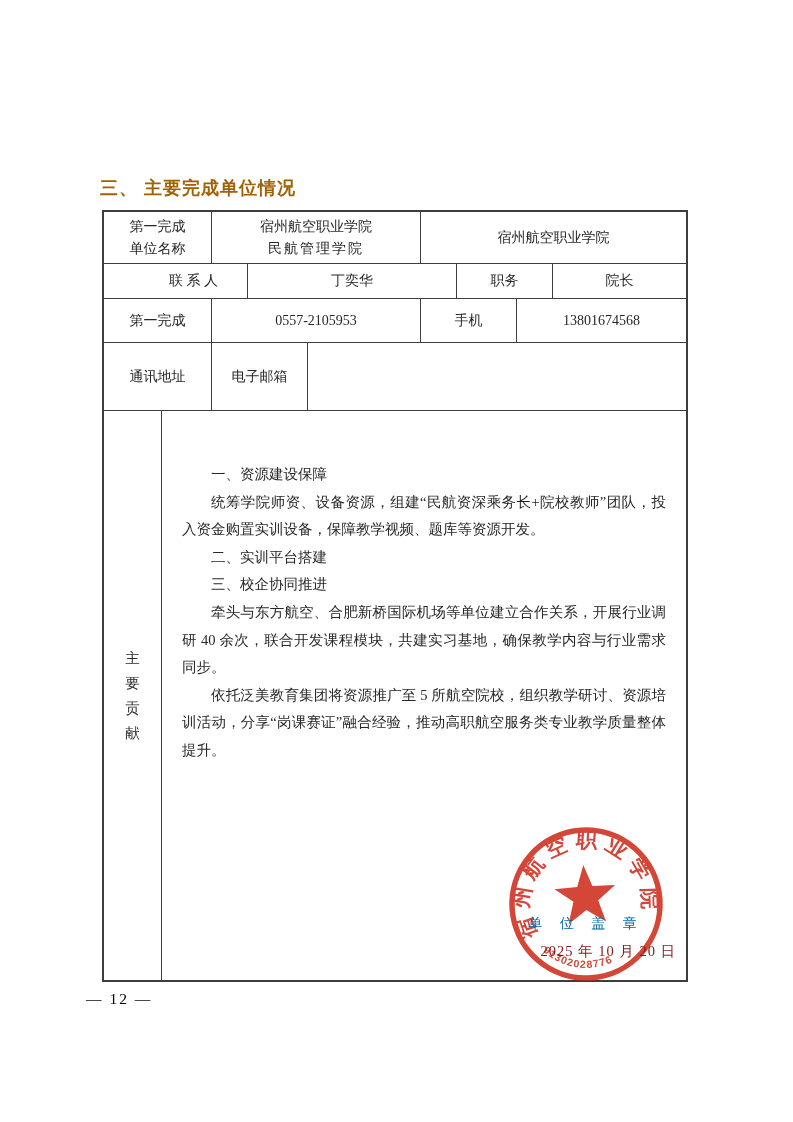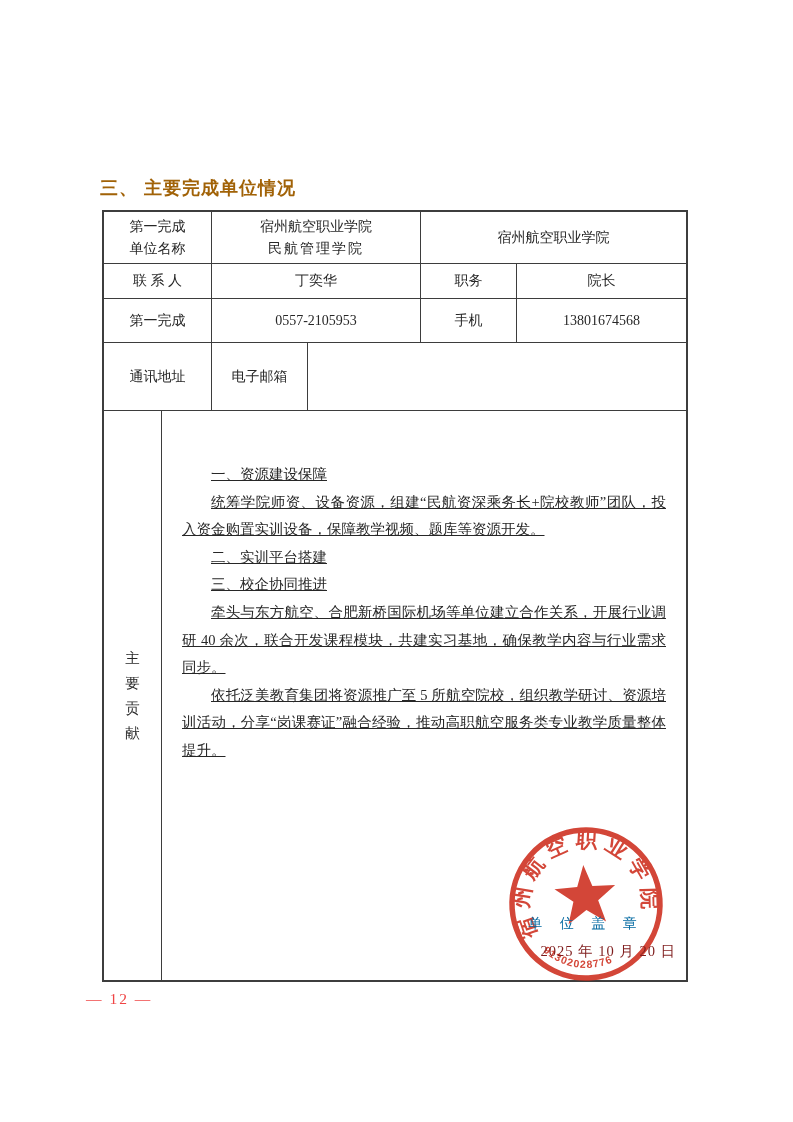--- a/index.html
+++ b/index.html
@@ -35,57 +35,57 @@
     font-size:14px;line-height:22px;
     text-align:center;
     padding:2px 6px;
   }
   .tcell:last-child{border-right:none;}
   .c1{width:108px;}
   .c2{width:209px;}
   .c3{width:96px;}
   .c4{flex:1;}
   .r1{height:52px;}
-  .r2{height:35px;}
+  .r2{height:35px;padding-left:36px;}
   .r3{height:44px;}
   .r4{height:68px;}
   .addr{line-height:26px;padding:2px 14px;}
   .contrib-label{
     width:58px;box-sizing:border-box;
     border-right:1px solid #3d3d3d;
     display:flex;flex-direction:column;
     align-items:center;justify-content:center;
     gap:6px;font-size:14.5px;
   }
   .contrib-body{
     flex:1;box-sizing:border-box;
     padding:50px 20px 0 20px;
     font-size:14.5px;line-height:27.6px;
     text-align:justify;
   }
-  .contrib-body p{margin:0;text-indent:2em;text-decoration:underline;}
+  .contrib-body p{margin:0;text-indent:2em;}
   .seal{
     position:absolute;left:506px;top:824px;
     width:160px;height:160px;
     transform:rotate(-4deg);
     opacity:0.88;
   }
   .seal-label{
     position:absolute;left:506px;top:915px;width:160px;
     text-align:center;font-size:14px;letter-spacing:7px;
     color:#0369a1;z-index:3;
   }
   .seal-date{
     position:absolute;left:496px;top:942px;width:180px;
     text-align:right;font-size:14.5px;letter-spacing:1px;
     color:#7f1d1d;z-index:3;
   }
   .page-number{
     position:absolute;left:86px;top:990px;
-    font-size:15.5px;color:#ef4444;letter-spacing:2px;
+    font-size:15.5px;color:#000000;letter-spacing:2px;
   }
 </style>
 </head>
 <body>
 
 <div class="page">
 
   <div class="doc-title">三、 主要完成单位情况</div>
 
   <div class="info-table">

